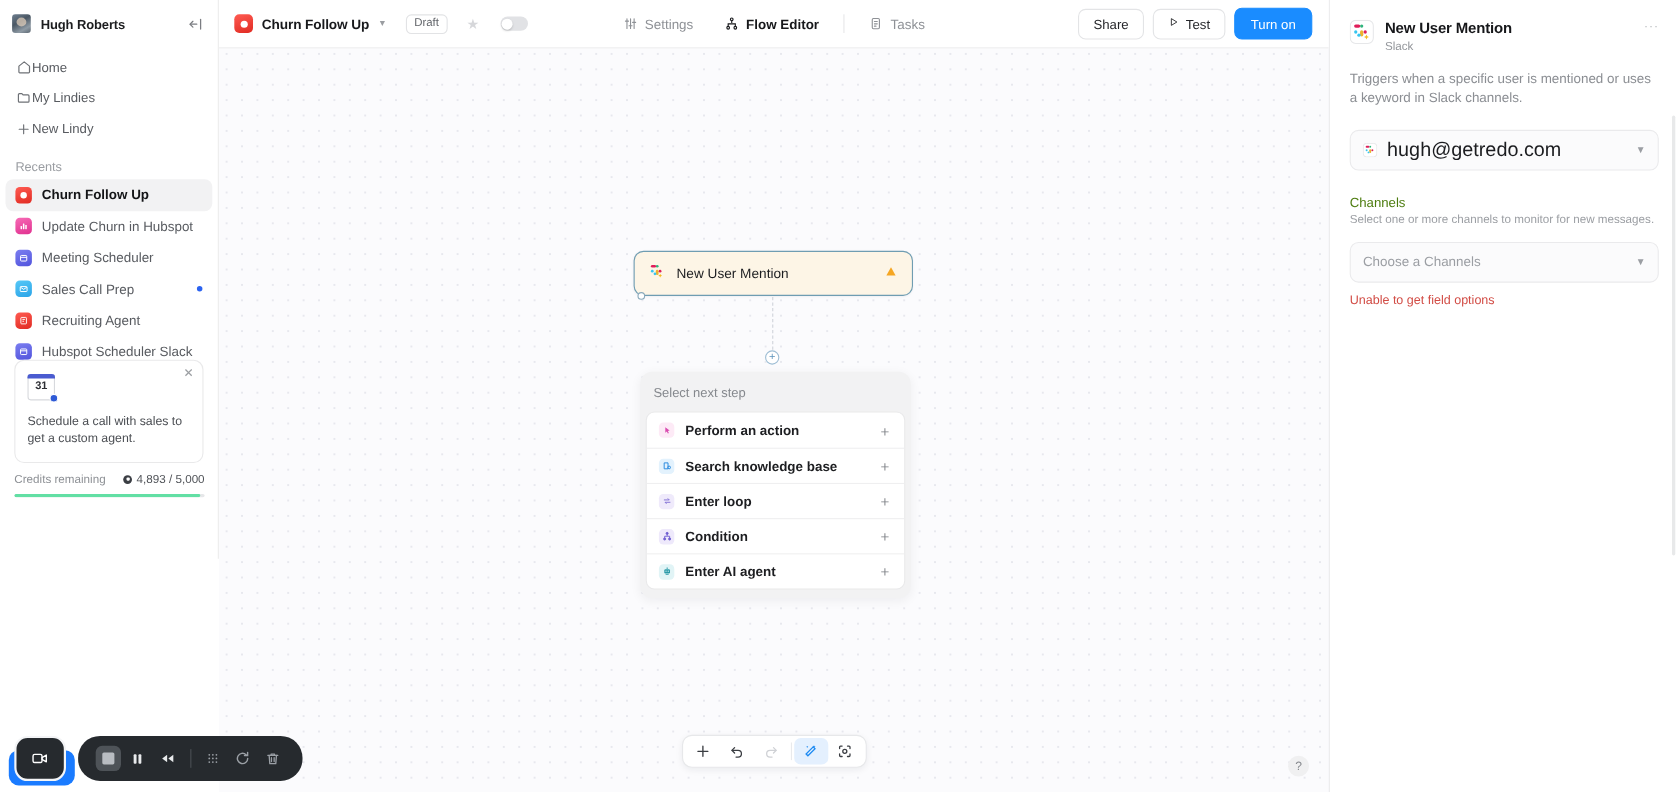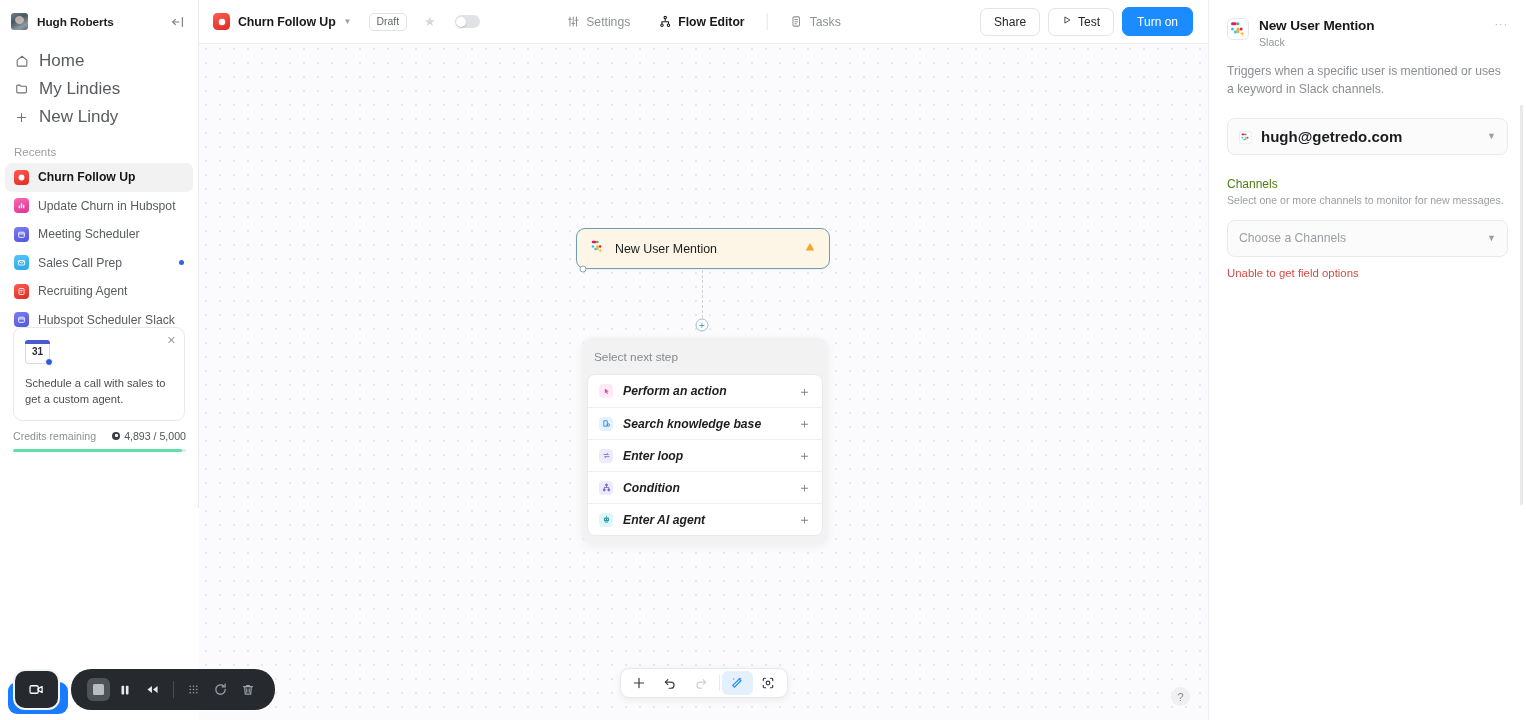--- a/index.html
+++ b/index.html
@@ -38,23 +38,23 @@
     font-size: 11.8px; font-weight: 700; color: #1c1d1f; letter-spacing: -.1px;
     flex: 1 1 auto; white-space: nowrap;
   }
   .collapse-btn {
     width: 16px; height: 16px; display:flex; align-items:center; justify-content:center;
     color:#7b7d82; cursor:pointer;
   }
 
   .sb-nav { padding: 4px 8px 0 8px; }
   .sb-item {
-    display: flex; align-items: center; gap: 10px;
+    display: flex; align-items: center; 
     height: 28px; padding: 0 6px; border-radius: 6px;
-    font-size: 17px; color: #585b60; cursor: pointer;
+    font-size: 12px; color: #585b60; cursor: pointer;
     white-space: nowrap;
   }
   .sb-ico { width: 15px; height: 15px; flex:0 0 15px; display:flex; align-items:center; justify-content:center; color:#6e7176; }
 
   .sb-section-label {
     font-size: 11.6px; color: #9a9da2; padding: 14px 14px 5px 14px; letter-spacing:-.05px;
   }
 
   .sb-recents { padding: 0 5px; }
   .rec-item {
@@ -171,21 +171,21 @@
     box-shadow:0 2px 10px rgba(16,24,40,.06);
   }
   .next-title { font-size:11.8px; color:#85888d; padding:12px 12px 10px 12px; }
   .next-list { background:#fff; border-radius:8px; margin:0 5px; overflow:hidden; border:1px solid #e9e9ea; }
   .next-row {
     display:flex; align-items:center; gap:10px; height:32px;
     padding:0 11px 0 11px; cursor:pointer; border-top:1px solid #efeff0;
   }
   .next-row:first-child { border-top:none; }
   .next-ico { width:14px; height:14px; flex:0 0 14px; border-radius:4px; display:flex; align-items:center; justify-content:center; }
-  .next-label { font-size:12.2px; color:#1d1e21; font-weight:700; flex:1 1 auto; white-space:nowrap;font-style:italic; }
+  .next-label { font-size:12.2px; color:#1d1e21; font-weight:700; flex:1 1 auto; white-space:nowrap; }
   .next-plus { color:#7c7f84; font-size:13px; line-height:1; }
 
   
   .bottom-toolbar {
     position:absolute; left:50%; transform:translateX(-50%); bottom:22px;
     display:flex; align-items:center; background:#fff; border:1px solid #e7e8ea;
     border-radius:9px; box-shadow:0 2px 7px rgba(16,24,40,.07); height:30px; padding:0 3px;
   }
   .tool {
     width:31px; height:24px; display:flex; align-items:center; justify-content:center;
@@ -210,21 +210,21 @@
   .slack-ico { width:22px; height:22px; flex:0 0 22px; position:relative; }
   .rp-title { font-size:13.6px; font-weight:700; color:#16171a; letter-spacing:-.15px; line-height:1.15; }
   .rp-sub { font-size:10.6px; color:#93969b; margin-top:2px; }
   .rp-dots { margin-left:auto; color:#b7babe; font-size:11px; cursor:pointer; letter-spacing:.8px; }
   .rp-desc { font-size:12.2px; color:#8b8e93; line-height:1.52; margin-top:14px; }
 
   .rp-select {
     margin-top:19px; height:37px; border:1px solid #eaeaec; background:#fbfbfc; border-radius:8px;
     display:flex; align-items:center; padding:0 11px; gap:9px; cursor:pointer;
   }
-  .rp-select .sel-val { font-size:15px; color:#1c1d20; font-weight:700; flex:1 1 auto; }
+  .rp-select .sel-val { font-size:18px; color:#1c1d20; font-weight:400; flex:1 1 auto; }
   .rp-select .sel-ph { font-size:12.2px; color:#9b9ea3; flex:1 1 auto; }
   .rp-select .sel-chev { color:#9b9ea3; font-size:9px; }
   .mini-slack { width:13px; height:13px; flex:0 0 13px; }
 
   .rp-field { margin-top:22px; }
   .rp-label { font-size:12px; color:#4d7c0f; }
   .rp-hint { font-size:10.6px; color:#9b9ea3; margin-top:2px; line-height:1.4; }
   .rp-err { font-size:11.4px; color:#d24c45; margin-top:10px; }
 
   .rp-scroll {

